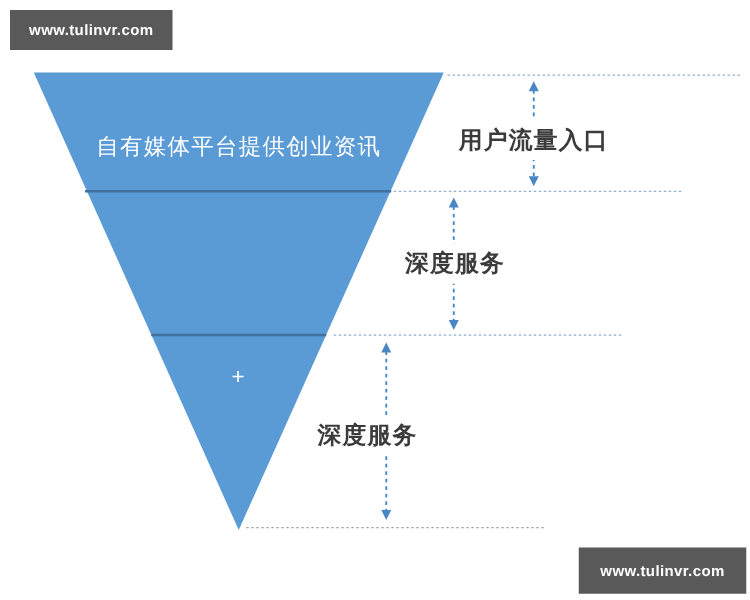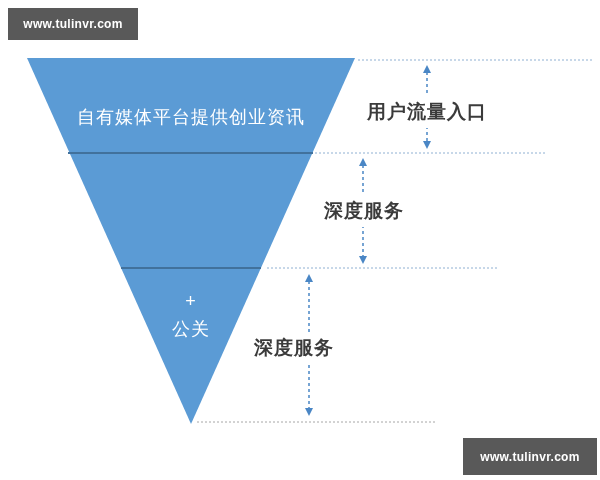--- a/index.html
+++ b/index.html
@@ -85,21 +85,20 @@
     <path d="M 363,264 L 359,256 L 367,256 Z" style="fill: var(--arrow-blue, #4A86C5);"></path>
 
     <path d="M 309,274 L 305,282 L 313,282 Z" style="fill: var(--arrow-blue, #4A86C5);"></path>
     <line x1="309" y1="281" x2="309" y2="409" stroke-width="1.5" stroke-dasharray="3,3" style="stroke: var(--arrow-blue, #4A86C5);"></line>
     <path d="M 309,416 L 305,408 L 313,408 Z" style="fill: var(--arrow-blue, #4A86C5);"></path>
   </svg>
 
   <div class="funnel-label s1">自有媒体平台提供创业资讯</div>
   <div class="funnel-label s3">
     <div>+</div>
-    <div>公关</div>
   </div>
 
   <div class="annotation a1">用户流量入口</div>
   <div class="annotation a2">深度服务</div>
   <div class="annotation a3">深度服务</div>
 
   <div class="watermark top-left">www.tulinvr.com</div>
   <div class="watermark bottom-right">www.tulinvr.com</div>
 
 </div>

